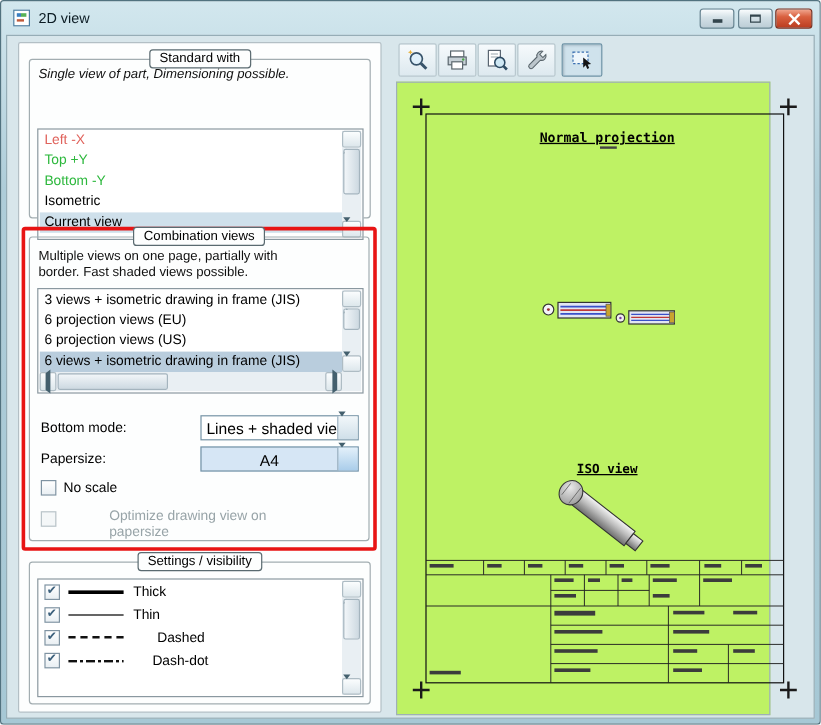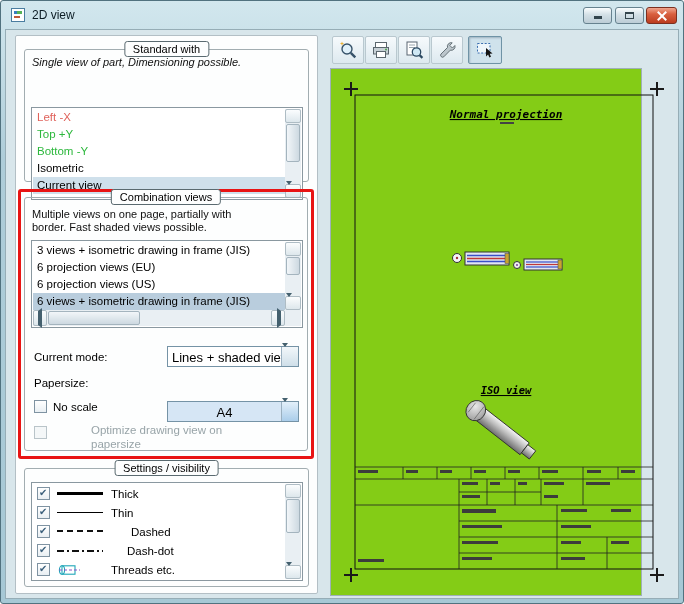--- a/index.html
+++ b/index.html
@@ -71,21 +71,21 @@
   
   .red-box { position:absolute; border:3px solid #e81414; border-radius:3px; background:transparent; pointer-events:none; z-index:2; }
 
   
   .combo { position:absolute; height:21px; border:1px solid #7593a6; background:#fff; }
   .combo-txt { position:absolute; left:0; top:0; right:17px; bottom:0; padding:3px 4px 0 4px;
     font-size:13px; white-space:nowrap; overflow:hidden;text-align:center; }
   .combo-btn { position:absolute; right:0; top:0; bottom:0; width:17px;
     border-left:1px solid #9ab0c0; background:linear-gradient(#f2f7fa,#cfdfe9); }
   .combo-btn .tri.down { margin:7px auto 0; }
-  .combo.focus { background:#d6e6f5;margin-top:29px; }
+  .combo.focus { background:#d6e6f5; }
   .combo.focus .combo-btn { background:linear-gradient(#e3f0fa,#aacdea); }
 
   
   .cb { position:absolute; width:13px; height:13px; border:1px solid #7f93a2;
     background:linear-gradient(#ffffff,#e9eff3); }
   .cb.checked::after { content:"\2714"; font-family:"DejaVu Sans", sans-serif;
     position:absolute; left:1px; top:-1px; font-size:10px; color:#3c607c; }
   .cb.disabled { border-color:#b9c4c9; background:#f4f7f8; }
   .lbl { position:absolute; font-size:11.5px; line-height:14px; }
   .lbl.disabled { color:#98a4a8;margin-left:38px; }
@@ -101,21 +101,21 @@
 
   
   .toolbar { position:absolute; left:326px; top:6px; width:180px; height:30px; }
   .tool-btn { position:absolute; top:0; width:32px; height:28px; border:1px solid #b9c8cf; border-radius:2px;
     background:linear-gradient(#f6fafc,#dde9ef); }
   .tool-btn.pressed { border-color:#6f93a6; background:#cfe2ec; box-shadow:inset 1px 1px 2px rgba(20,40,60,.25); }
   .tool-btn svg { display:block; margin:3px auto 0; }
 
   
   .drawing { position:absolute; left:324px; top:38px; width:312px; height:528px;
-    background:#84cc16; border:1px solid #9fb0b8;font-style:italic; }
+    background:#bef264; border:1px solid #9fb0b8; }
   .drawing svg { display:block; }
   .sheet-text { font-family:"DejaVu Sans Mono", monospace; font-weight:bold; }
 </style>
 </head>
 <body>
 
 <div id="window">
 
   <div class="titlebar">
     <span class="app-icon"></span>
@@ -173,21 +173,21 @@
             <div class="sbtn bottom"><span class="tri down"></span></div>
           </div>
           <div class="hscroll" style="right:17px;">
             <div class="sbtn" style="left:0;"><span class="tri left"></span></div>
             <div class="hthumb" style="left:15px; width:92px;"></div>
             <div class="sbtn right"><span class="tri right"></span></div>
           </div>
           <div class="sb-corner"></div>
         </div>
 
-        <div class="lbl" style="left:9px; top:152px;">Current mode:</div>
+        <div class="lbl" style="left:9px; top:152px;">Bottom mode:</div>
         <div class="combo" style="left:142px; top:148px; width:132px;">
           <span class="combo-txt">Lines + shaded view</span>
           <span class="combo-btn"><span class="tri down"></span></span>
         </div>
 
         <div class="lbl" style="left:9px; top:178px;">Papersize:</div>
         <div class="combo focus" style="left:142px; top:174px; width:132px;">
           <span class="combo-txt">A4</span>
           <span class="combo-btn"><span class="tri down"></span></span>
         </div>
@@ -221,29 +221,20 @@
               <span class="sample dashed"></span>
               <span class="lbl" style="left:78px; top:3px;padding-left:20px;">Dashed</span>
             </div>
 
             <div class="srow">
               <span class="cb checked" style="left:4px; top:3px;"></span>
               <span class="sample dashdot"></span>
               <span class="lbl" style="left:94px; top:3px;">Dash-dot</span>
             </div>
 
-            <div class="srow">
-              <span class="cb checked" style="left:4px; top:3px;"></span>
-              <svg style="position:absolute; left:24px; top:4px;" width="26" height="12" viewBox="0 0 26 12">
-                <ellipse cx="5" cy="6" rx="2.6" ry="4.2" fill="none" stroke="#1fa6b8" stroke-width="1.1"></ellipse>
-                <rect x="5" y="1.8" width="13" height="8.4" fill="none" stroke="#1fa6b8" stroke-width="1.1"></rect>
-                <line x1="2" y1="6" x2="23" y2="6" stroke="#8a55c8" stroke-width="1" stroke-dasharray="3,2"></line>
-              </svg>
-              <span class="lbl" style="left:78px; top:3px;">Threads etc.</span>
-            </div>
 
           </div>
           <div class="vscroll" style="bottom:1px;">
             <div class="sbtn"><span class="tri up"></span></div>
             <div class="vthumb" style="top:15px; height:34px;"></div>
             <div class="sbtn bottom"><span class="tri down"></span></div>
           </div>
         </div>
       </div>
     </div>

